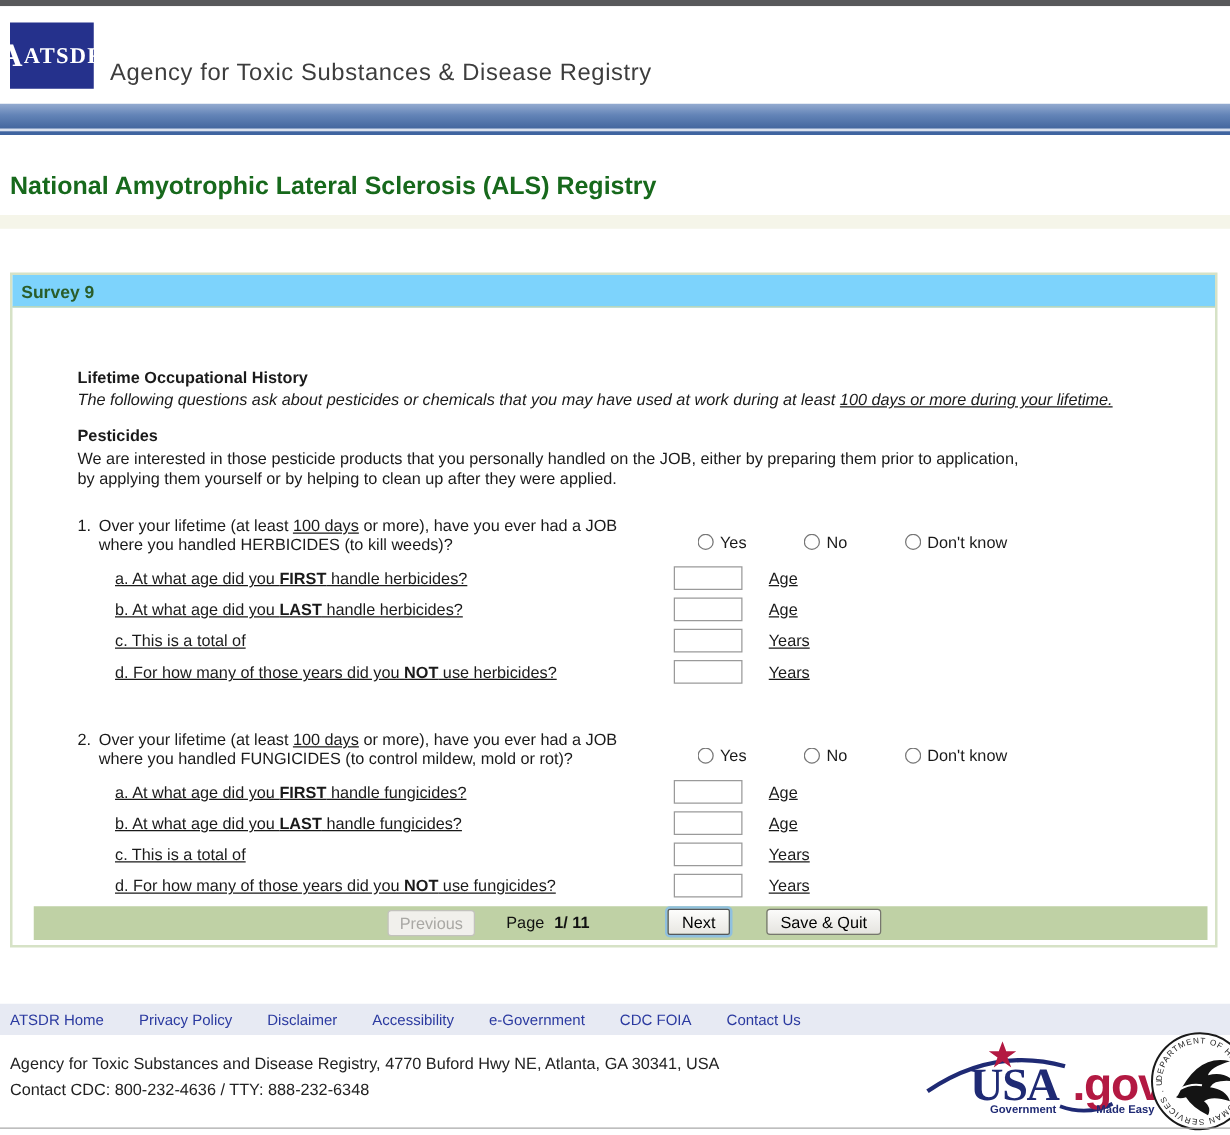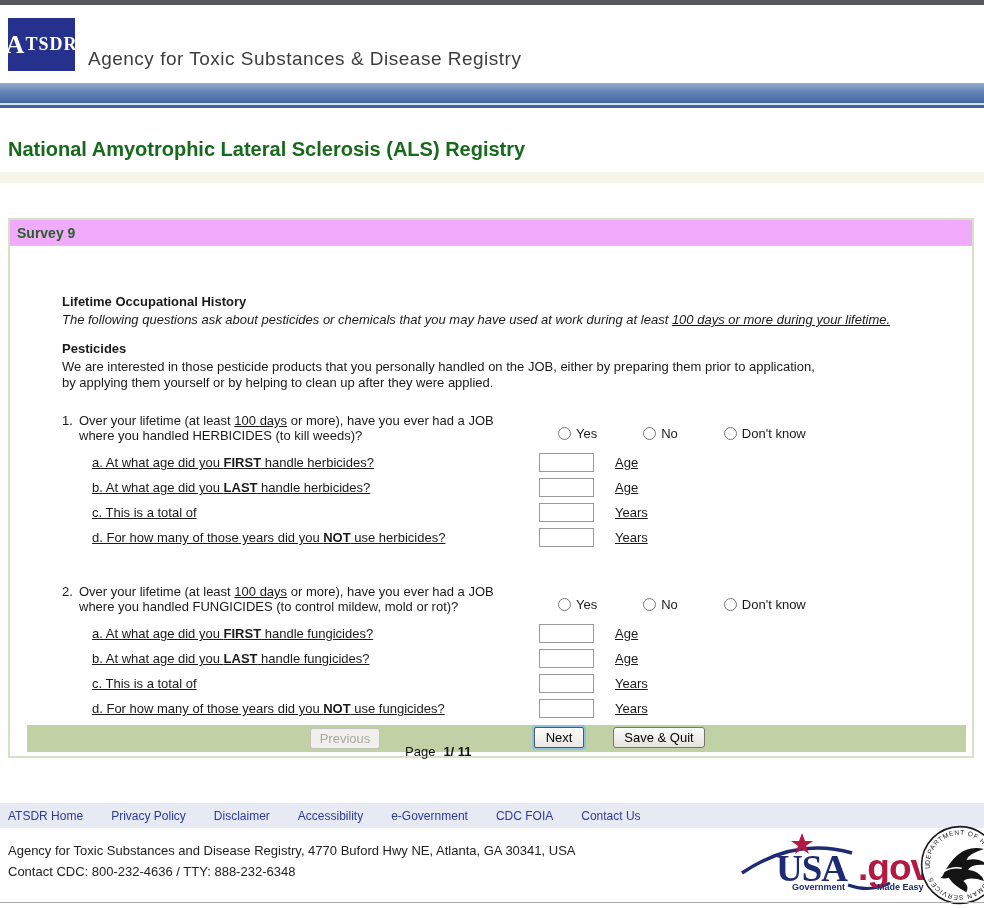--- a/index.html
+++ b/index.html
@@ -17,21 +17,21 @@
   .bluebar  { position:absolute; top:83px; left:0; width:984px; height:20px;
               background:linear-gradient(to bottom,#94abd0 0%,#6384b7 45%,#43669e 100%); }
   .bluebar-line1 { position:absolute; top:103px; left:0; width:984px; height:2px; background:#d8e0ee; }
   .bluebar-line2 { position:absolute; top:105px; left:0; width:984px; height:3px; background:#3f64a0; }
 
   .page-title { position:absolute; top:138px; left:8px; font-size:20px; font-weight:bold; color:#17691c; }
   .cream-band { position:absolute; top:172px; left:0; width:984px; height:11px; background:#f5f5e9; }
 
   
   .survey-box { position:absolute; top:218px; left:8px; width:966px; height:540px; background:#fff; border:2px solid #d6e2c6; }
-  .survey-header { height:26px; background:#f0abfc; border-bottom:1px solid #c7d8ab; line-height:26px; padding-left:7px;
+  .survey-header { height:26px; background:#7dd3fc; border-bottom:1px solid #c7d8ab; line-height:26px; padding-left:7px;
                    font-size:14px; font-weight:bold; color:#2a5d2a; }
   .box-content { padding:48px 0 0 52px; font-size:13px; color:#1a1a1a; }
   .sec-heading { font-weight:bold; font-size:13px; margin-bottom:3px; }
   .sec-intro { margin-bottom:14px;font-style:italic; }
   .sub-heading { font-weight:bold; font-size:13px; margin-bottom:3px; }
   .sub-intro div { line-height:16px; }
 
   .question { position:relative; margin-top:22px; }
   .q2 { margin-top:34px; }
   .q-number { position:absolute; left:0; top:0; }
@@ -45,21 +45,21 @@
   .sub-row input[type=text] { width:55px; height:19px; border:1px solid #9a9a9a; font-size:13px; padding:1px 3px; }
   .unit { margin-left:21px; }
   b { font-weight:bold; }
   .uline { text-decoration:underline; }
 
   
   .nav-bar { position:absolute; left:17px; right:6px; bottom:4px; height:27px; background:#bfd1a5;padding-left:44px; }
   .btn { font-family:"Liberation Sans", sans-serif; font-size:13px; height:21px; border-radius:3px; cursor:pointer; }
   .btn-previous { position:absolute; left:283px; top:3px; width:70px; color:#a9a8a4; background:#f1f0ec;
                   border:1px solid #c3c2bd; }
-  .page-info { position:absolute; left:378px; top:19px; font-size:13px; color:#111; }
+  .page-info { position:absolute; left:378px; top:5px; font-size:13px; color:#111; }
   .page-info .pv { font-weight:bold; margin-left:8px; }
   .btn-next { position:absolute; left:507px; top:2px; width:50px; background:linear-gradient(#fdfdfc,#e8e7e2);
               border:1px solid #55585c; box-shadow:0 0 0 2px #8fc0df; border-radius:2px; color:#000; }
   .btn-save { position:absolute; left:586px; top:2px; width:92px; background:linear-gradient(#fbfbfa,#e5e4df);
               border:1px solid #77776f; color:#000; }
 
   
   .footer-links { position:absolute; top:803px; left:0; width:984px; height:25px; background:#e7eaf3;
                   display:flex; align-items:center; padding-left:8px; }
   .footer-links a { font-size:12px; color:#2b3aa0; text-decoration:none; margin-right:28px; }
@@ -78,21 +78,21 @@
 
   .bottom-line { position:absolute; top:902px; left:0; width:984px; height:1px; background:#a9a9a9; }
 </style>
 </head>
 <body>
 
 <div class="topbar"></div>
 <div class="header">
   <div class="atsdr-logo">
     <span class="big-a">A</span>
-      <span class="rest">TSDR</span>
+      <span class="rest">ATSDR</span>
   </div>
   <div class="agency-name">Agency for Toxic Substances &amp; Disease Registry</div>
 </div>
 <div class="bluebar"></div>
 <div class="bluebar-line1"></div>
 <div class="bluebar-line2"></div>
 
 <div class="page-title">National Amyotrophic Lateral Sclerosis (ALS) Registry</div>
 <div class="cream-band"></div>
 

